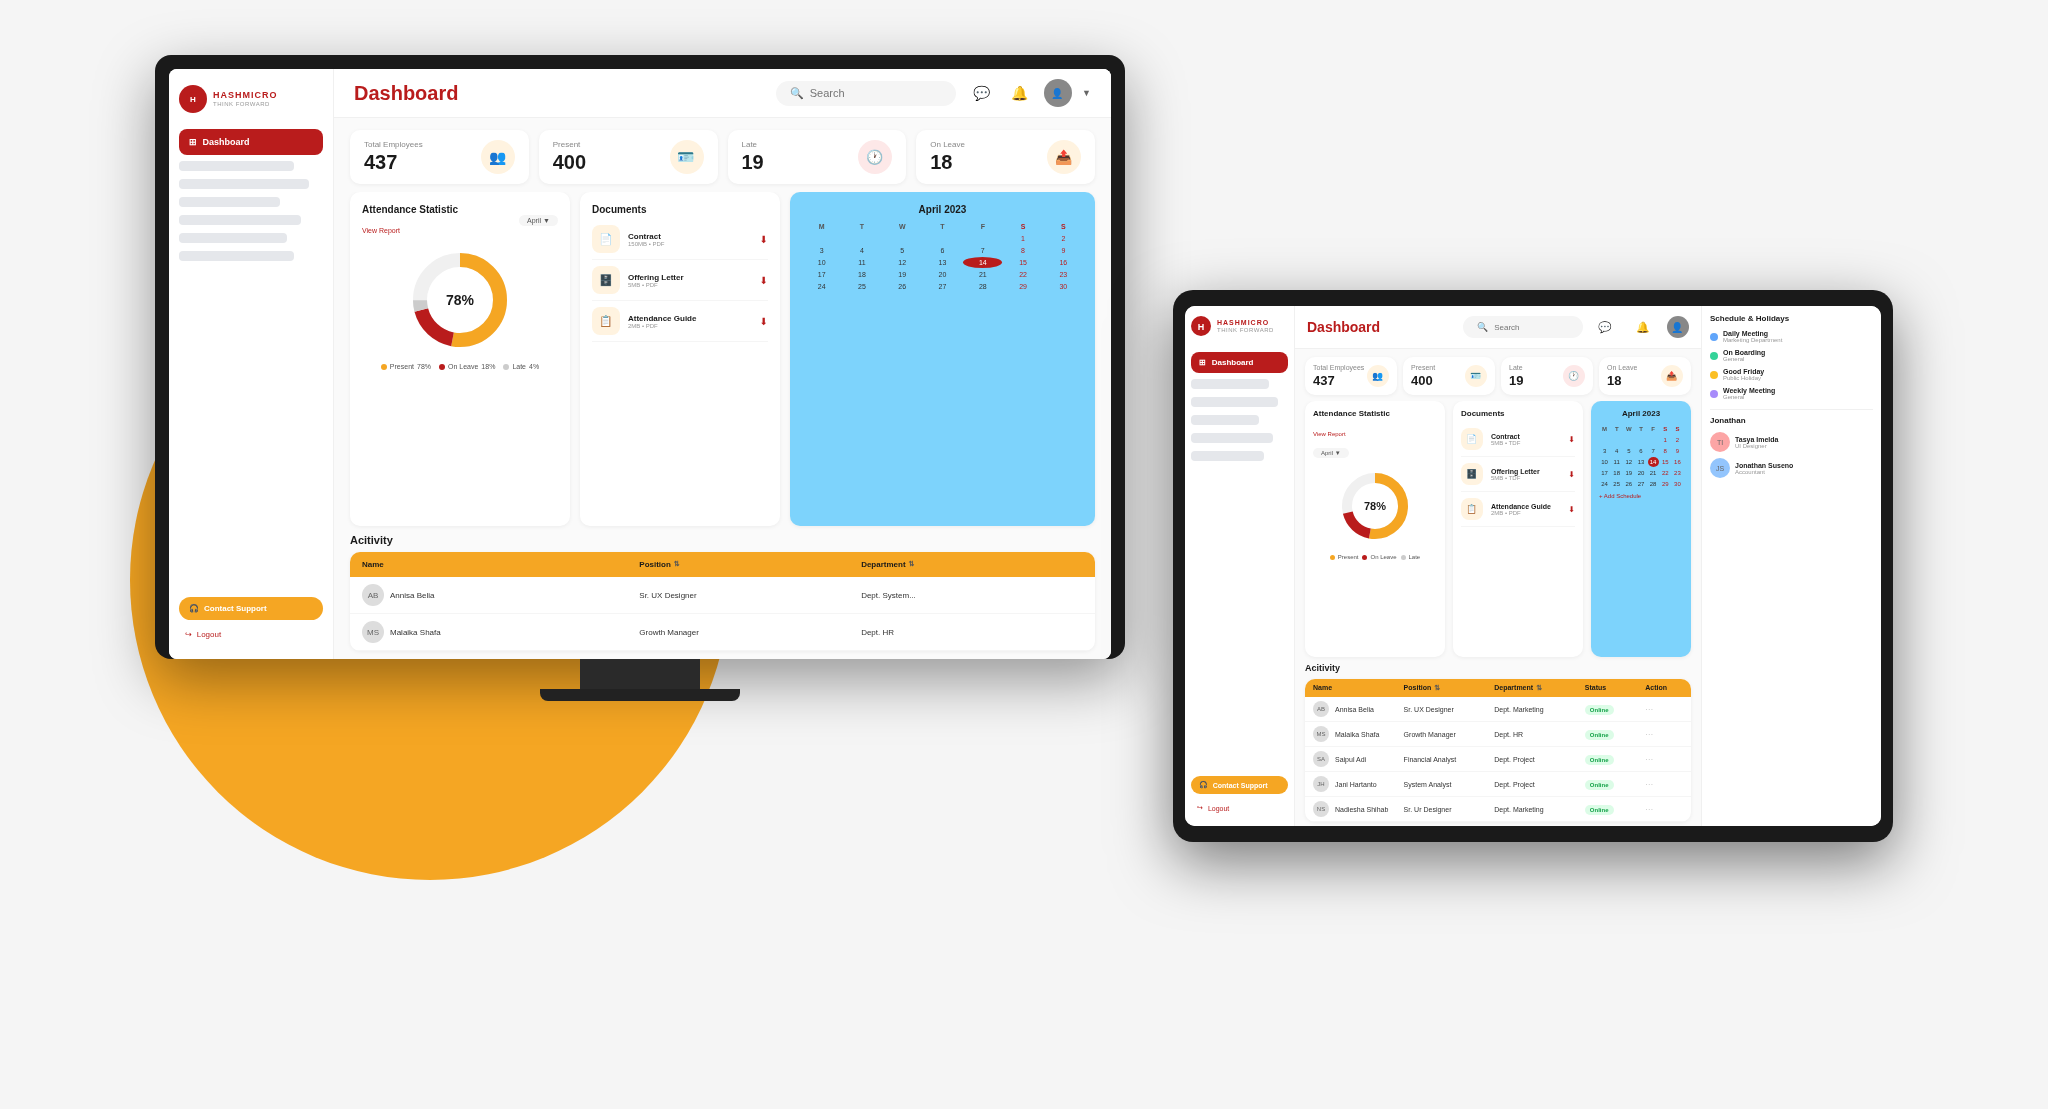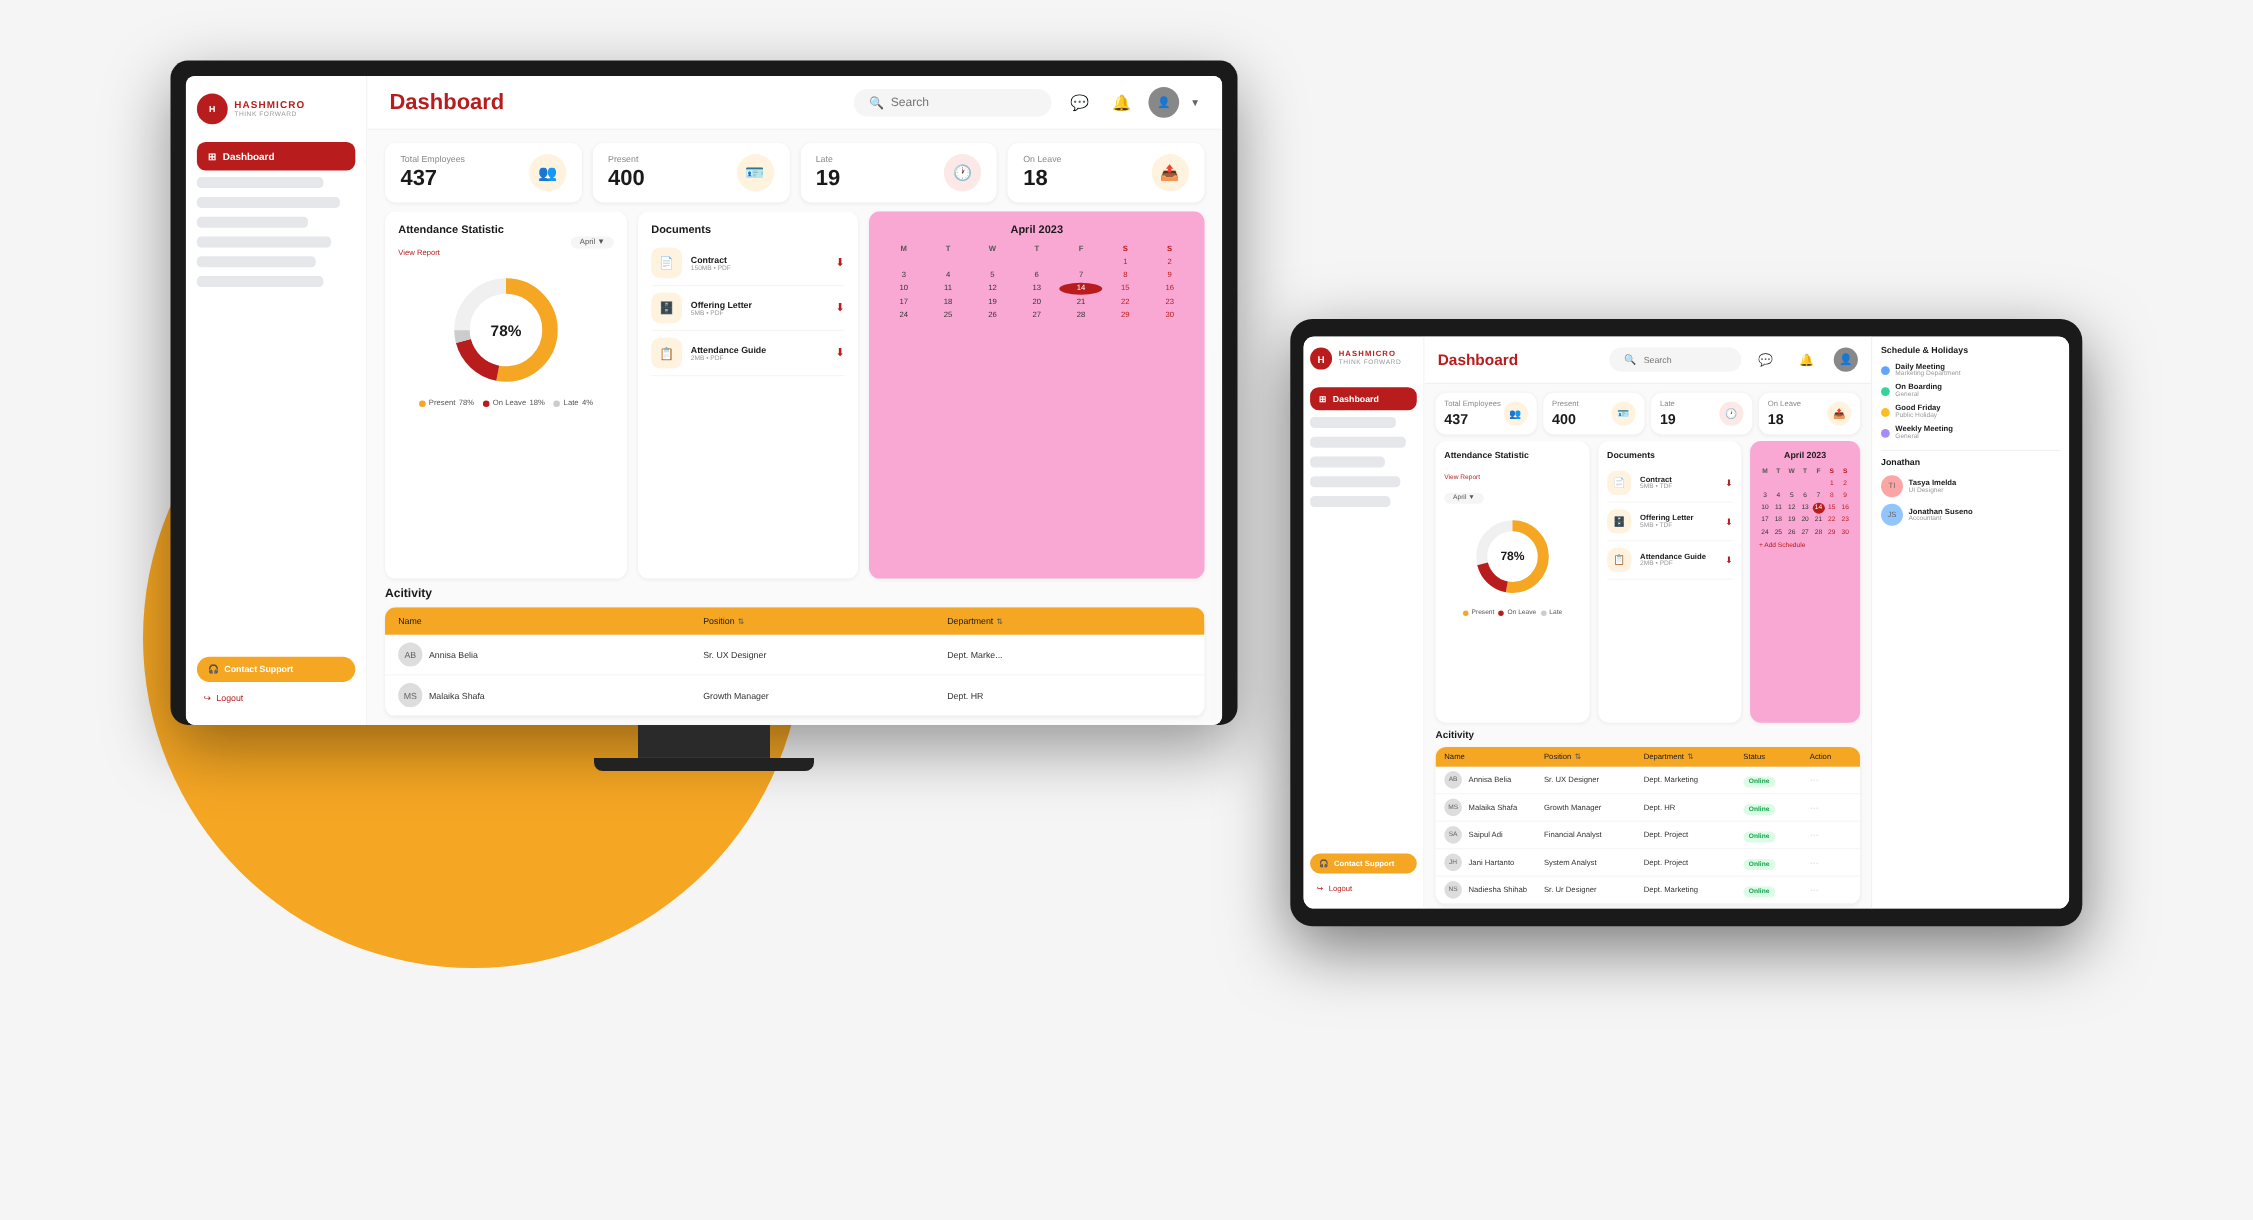--- a/index.html
+++ b/index.html
@@ -445,21 +445,21 @@
     }
 
     .doc-download {
       color: #b91c1c;
       font-size: 10px;
       cursor: pointer;
     }
 
     
     .calendar-card {
-      background: #f9a8d4;
+      background: #7dd3fc;
       border-radius: 10px;
       padding: 12px;
       flex: 1;
       box-shadow: 0 1px 4px rgba(0,0,0,0.06);
     }
 
     .calendar-title {
       font-size: 10px;
       font-weight: 700;
       color: #1a1a1a;
@@ -520,24 +520,24 @@
 
     .table-header {
       display: grid;
       grid-template-columns: 1.5fr 1.2fr 1.2fr;
       background: #F5A623;
       padding: 8px 12px;
     }
 
     .th {
       font-size: 8px;
-      font-weight: 400;
+      font-weight: 700;
       color: #1a1a1a;
       display: flex;
-      align-items: flex-end;
+      align-items: flex-start;
       gap: 3px;
     }
 
     .table-row {
       display: grid;
       grid-template-columns: 1.5fr 1.2fr 1.2fr;
       padding: 7px 12px;
       border-bottom: 1px solid #f5f5f5;
       align-items: center;
     }
@@ -912,21 +912,21 @@
                 <span>Department</span>
                 <span class="sort-icon">⇅</span>
               </div>
             </div>
             <div class="table-row">
               <div class="td employee-cell">
                 <div class="emp-avatar">AB</div>
                 <span>Annisa Belia</span>
               </div>
               <div class="td">Sr. UX Designer</div>
-              <div class="td">Dept. Marke...</div>
+              <div class="td">Dept. System...</div>
             </div>
             <div class="table-row">
               <div class="td employee-cell">
                 <div class="emp-avatar">MS</div>
                 <span>Malaika Shafa</span>
               </div>
               <div class="td">Growth Manager</div>
               <div class="td">Dept. HR</div>
             </div>
           </div>

